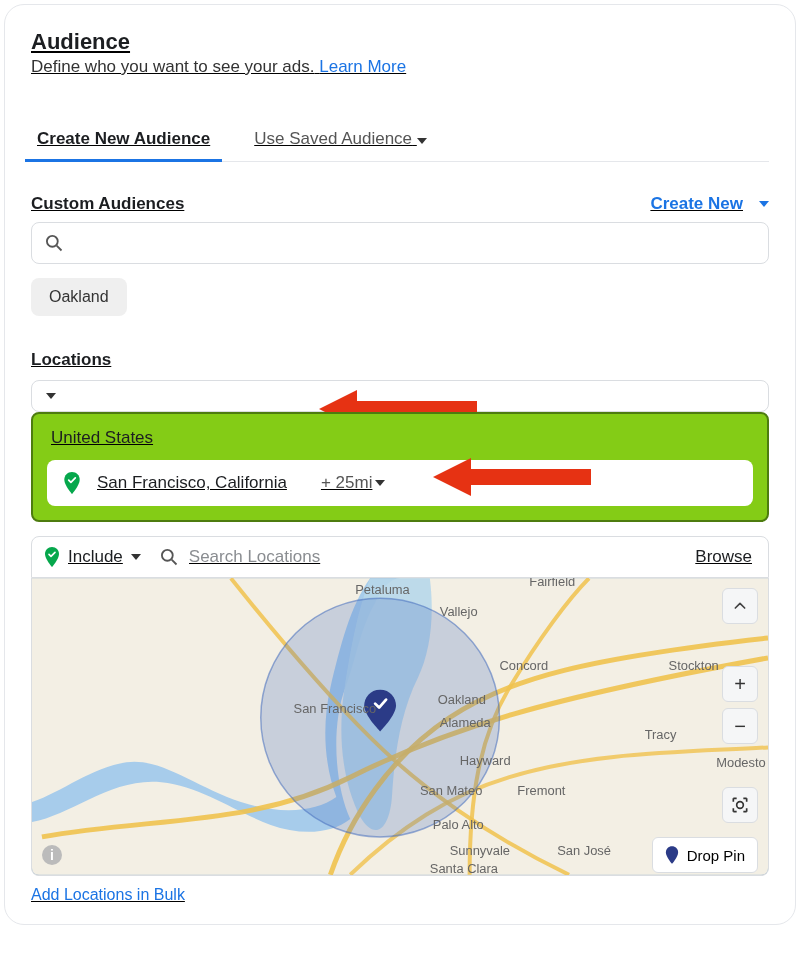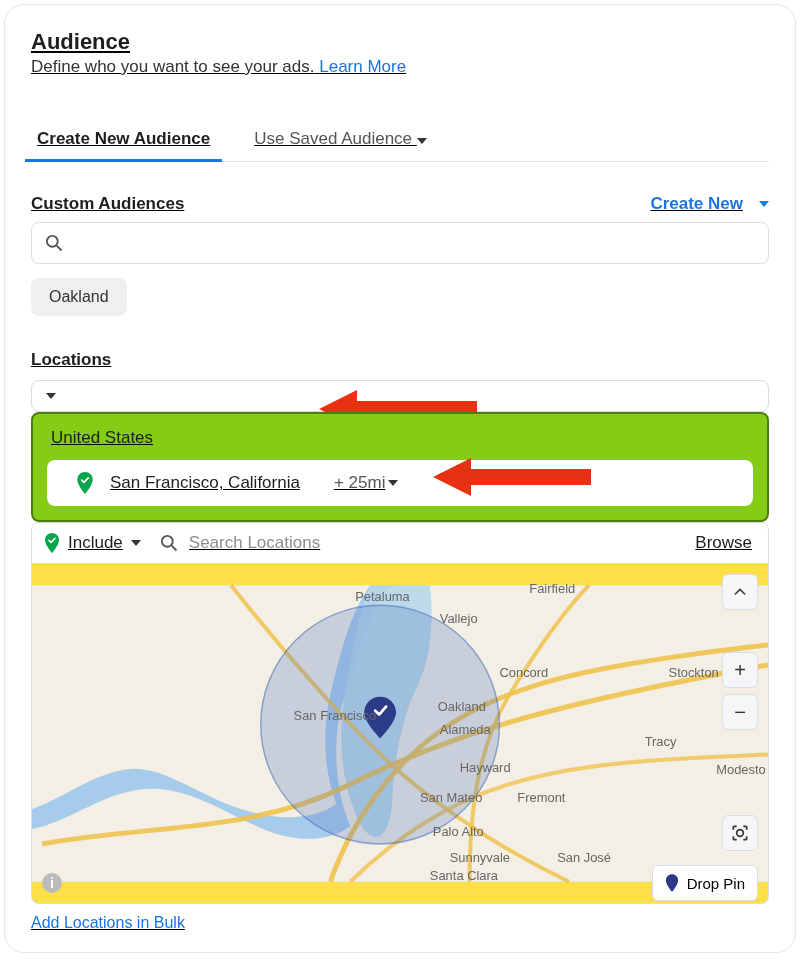--- a/index.html
+++ b/index.html
@@ -17,30 +17,30 @@
     .section-label { font-size: 17px; font-weight: 600; color: #1c1e21; }
     .create-new { color: #1b74e4; font-size: 17px; font-weight: 600; cursor: pointer; display: inline-flex; align-items: center; gap: 16px; }
     .searchbox { border: 1px solid #dadde1; border-radius: 8px; display: flex; align-items: center; padding: 10px 12px; gap: 10px; }
     .searchbox input { border: none; outline: none; font-size: 17px; flex: 1; color: #333; }
     .searchbox input::placeholder { color: #8a8d91; }
     .exclude-btn { margin-top: 14px; background: #efefef; border: none; border-radius: 8px; padding: 10px 18px; font-size: 16px; color: #333; cursor: pointer; }
     .locations-section { margin-top: 34px; }
     .loc-dropdown { margin-top: 10px; border: 1px solid #dadde1; border-radius: 8px; padding: 12px 14px; display: flex; justify-content: space-between; align-items: center; cursor: pointer; font-size: 17px; }
     .country-box { background: #84cc16; border: 2px solid #4d7c0f; border-radius: 8px; padding: 14px 14px; }
     .country-name { font-size: 17px; color: #1c1e21; margin-bottom: 12px; padding-left: 4px; }
-    .city-row { background: #fff; border-radius: 8px; padding: 12px 29px; display: flex; align-items: center; gap: 16px; }
+    .city-row { background: #fff; border-radius: 8px; padding: 12px 16px; display: flex; align-items: center; gap: 16px; }
     .pin { width: 18px; height: 22px; }
     .city-name { font-size: 17px; color: #1c1e21; }
     .radius { font-size: 17px; color: #555; margin-left: 18px; display: inline-flex; align-items: center; gap: 3px; }
-    .search-loc-row { border: 1px solid #dadde1; border-radius: 8px 8px 0 0; background: #fff; display: flex; align-items: center; padding: 10px 12px; gap: 10px; }
+    .search-loc-row { margin-top: 14px; border: 1px solid #dadde1; border-radius: 8px 8px 0 0; background: #fff; display: flex; align-items: center; padding: 10px 12px; gap: 10px; }
     .include-sel { display: inline-flex; align-items: center; gap: 8px; font-size: 17px; color: #1c1e21; cursor: pointer; }
     .browse { margin-left: auto; font-size: 17px; color: #1c1e21; cursor: pointer; padding-right: 4px; }
     .search-loc-row input { border: none; outline: none; font-size: 17px; flex: 1; }
     .search-loc-row input::placeholder { color: #8a8d91; }
-    .map-wrap { position: relative; height: 340px; border: 1px solid #dadde1; border-top: none; border-radius: 0 0 8px 8px; overflow: hidden; background: #fde047; }
+    .map-wrap { position: relative; height: 298px; border: 1px solid #dadde1; border-top: none; border-radius: 0 0 8px 8px; overflow: hidden; background: #a3a3a3; }
     .map-svg { width: 100%; height: 100%; display: block; }
     .map-controls { position: absolute; right: 10px; top: 10px; display: flex; flex-direction: column; gap: 6px; }
     .map-btn { width: 36px; height: 36px; background: #f5f6f7; border: 1px solid #dadde1; border-radius: 6px; display: flex; align-items: center; justify-content: center; cursor: pointer; font-size: 20px; color: #333; }
     .locate-btn { width: 36px; height: 36px; background: #f5f6f7; border: 1px solid #dadde1; border-radius: 6px; position: absolute; right: 10px; bottom: 52px; display:flex; align-items:center; justify-content:center; cursor:pointer;}
     .drop-pin { position: absolute; right: 10px; bottom: 2px; background: #fff; border: 1px solid #dadde1; border-radius: 6px; padding: 8px 12px; font-size: 15px; display: inline-flex; align-items: center; gap: 8px; cursor: pointer; }
     .info-dot { position: absolute; left: 10px; bottom: 10px; width: 20px; height: 20px; background: #bbb; color: #fff; border-radius: 50%; display:flex; align-items:center; justify-content:center; font-size:14px; font-weight:700; cursor: pointer;}
     .bulk-link { margin-top: 10px; color: #1b74e4; font-size: 16px; cursor: pointer; }
     .arrow-annot { position: absolute; pointer-events: none; }
     svg.icon { width: 20px; height: 20px; }
     .caret-down { width:0; height:0; border-left:5px solid transparent; border-right:5px solid transparent; border-top:6px solid #333; display:inline-block;}

